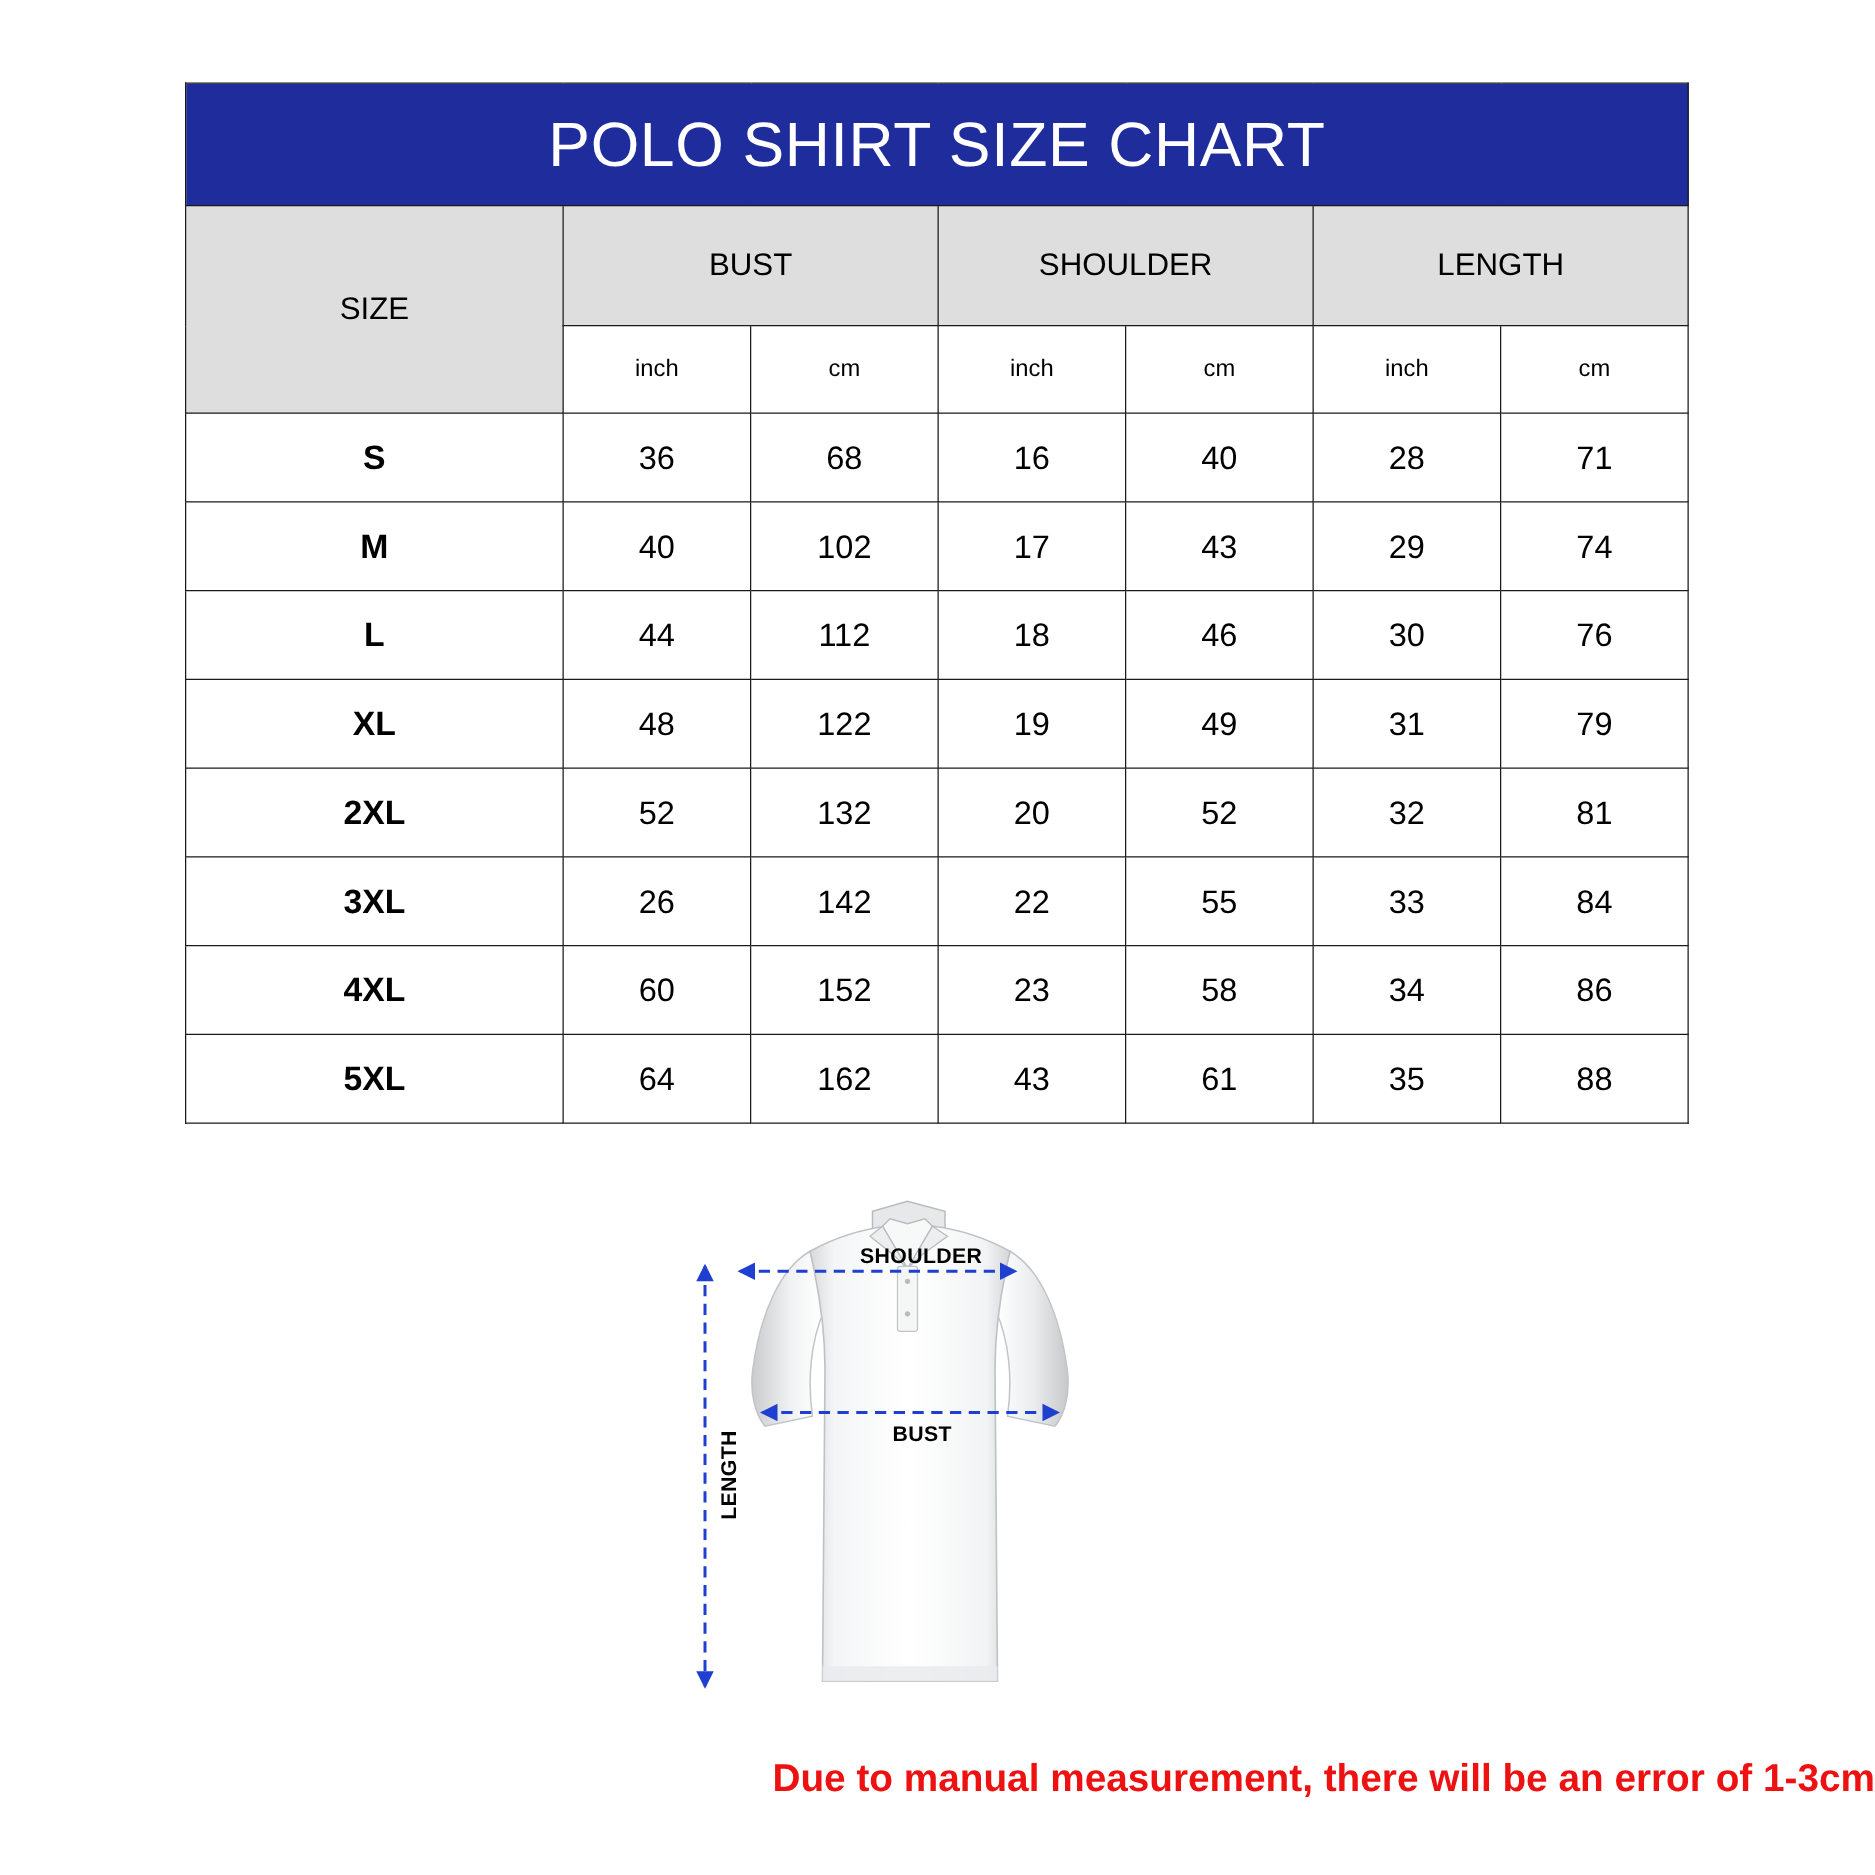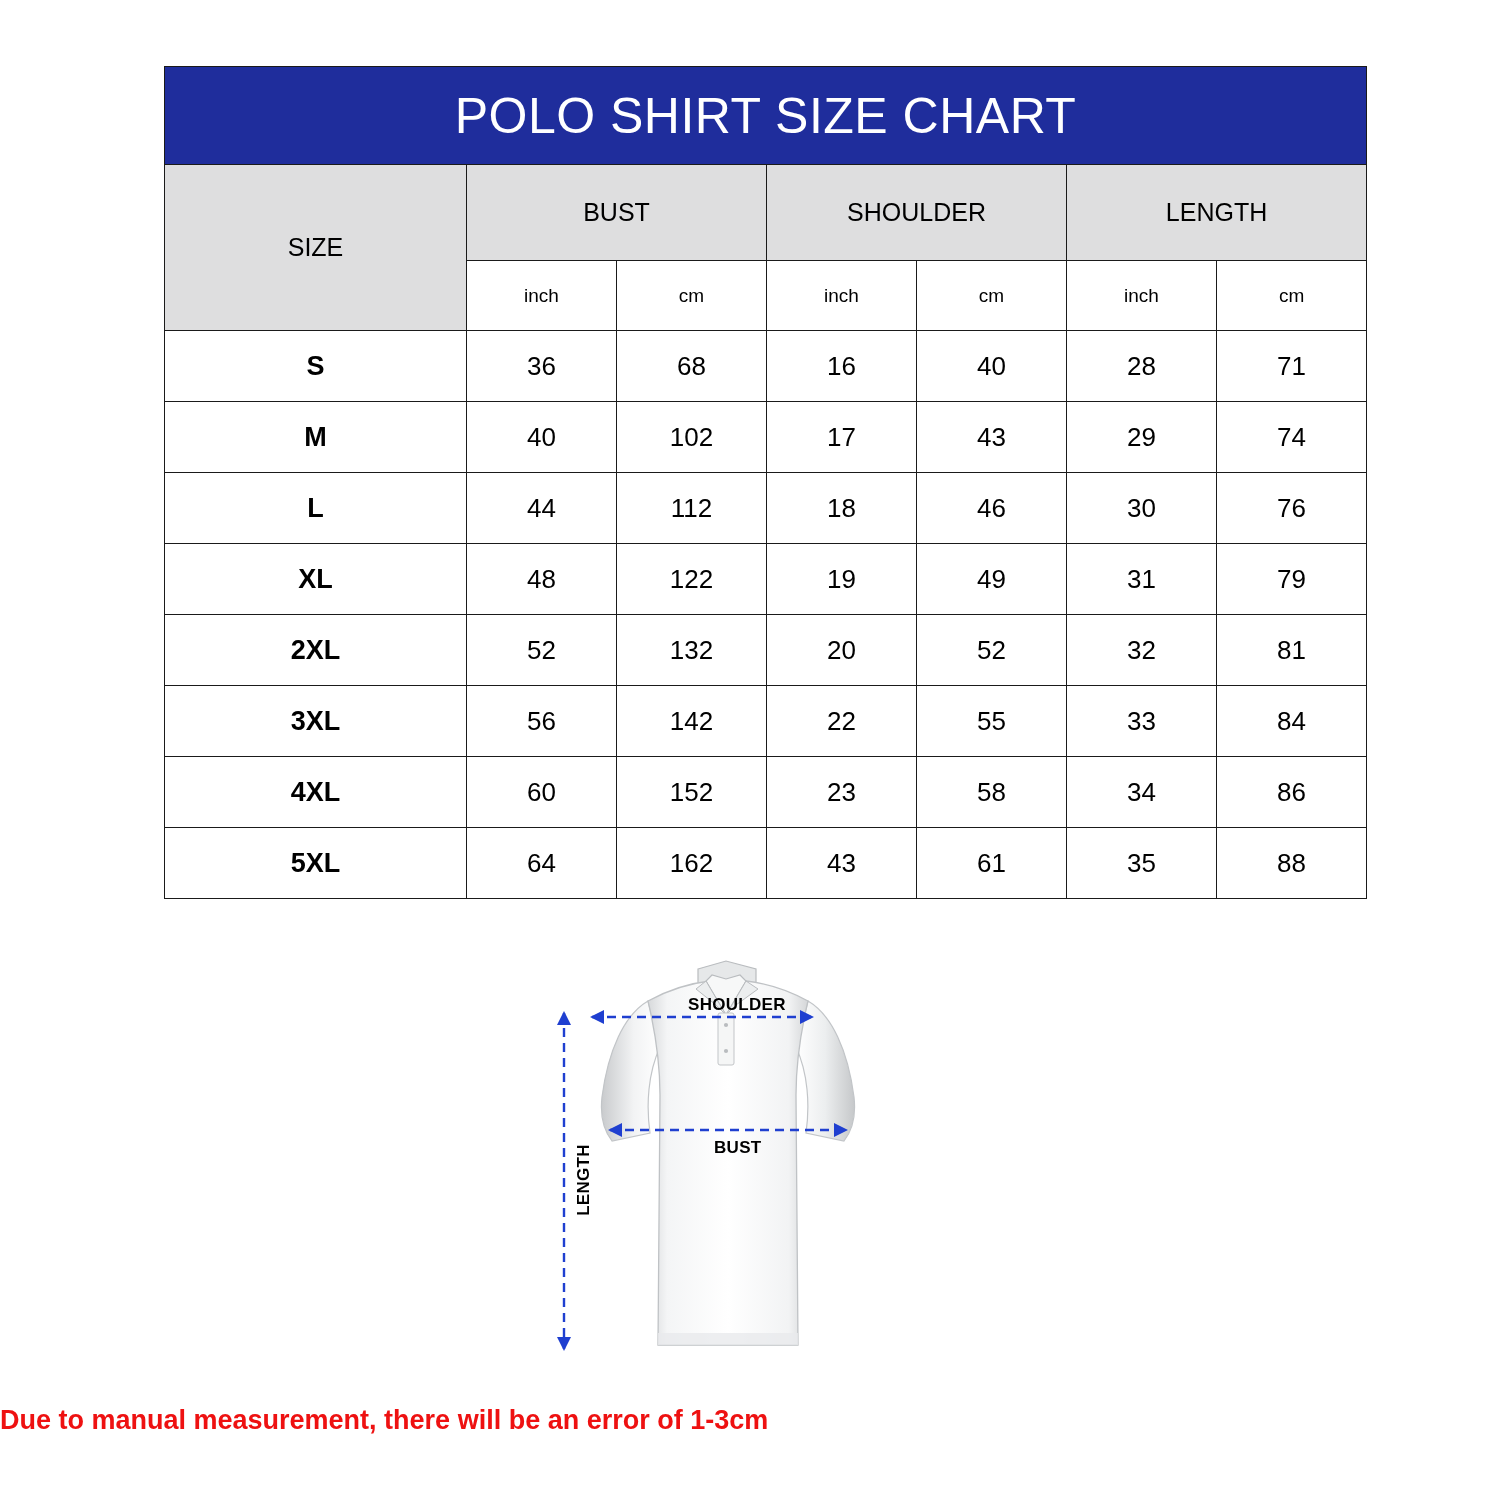--- a/index.html
+++ b/index.html
@@ -16,21 +16,20 @@
   
   .chart-wrap {
     position: absolute;
     left: 148px; top: 66px;
     width: 1203px;
   }
   table.size-chart {
     width: 100%;
     border-collapse: collapse;
     table-layout: fixed;
-    margin-left: 16px;
   }
   table.size-chart td, table.size-chart th {
     border: 1px solid #1a1a1a;
     text-align: center;
     vertical-align: middle;
     font-weight: normal;
   }
   .title-row td {
     background: #1f2d9c;
     color: #ffffff;
@@ -88,23 +87,23 @@
   .label-length {
     left: 28px; top: 215px;
     transform: rotate(-90deg);
     transform-origin: center center;
   }
 
   .footnote {
     position: absolute;
     left: 0; top: 1405px;
     width: 1500px;
-    text-align: left;
+    text-align: right;
     color: #ee1111;
-    font-size: 27px;
+    font-size: 31px;
     font-weight: bold;
   }
 </style>
 </head>
 <body>
 
 <div class="page">
 
   <div class="chart-wrap">
     <table class="size-chart">
@@ -176,21 +175,21 @@
           <td class="size-cell">2XL</td>
           <td>52</td>
           <td>132</td>
           <td>20</td>
           <td>52</td>
           <td>32</td>
           <td>81</td>
         </tr>
         <tr class="data-row">
           <td class="size-cell">3XL</td>
-          <td>56</td>
+          <td>26</td>
           <td>142</td>
           <td>22</td>
           <td>55</td>
           <td>33</td>
           <td>84</td>
         </tr>
         <tr class="data-row">
           <td class="size-cell">4XL</td>
           <td>60</td>
           <td>152</td>

